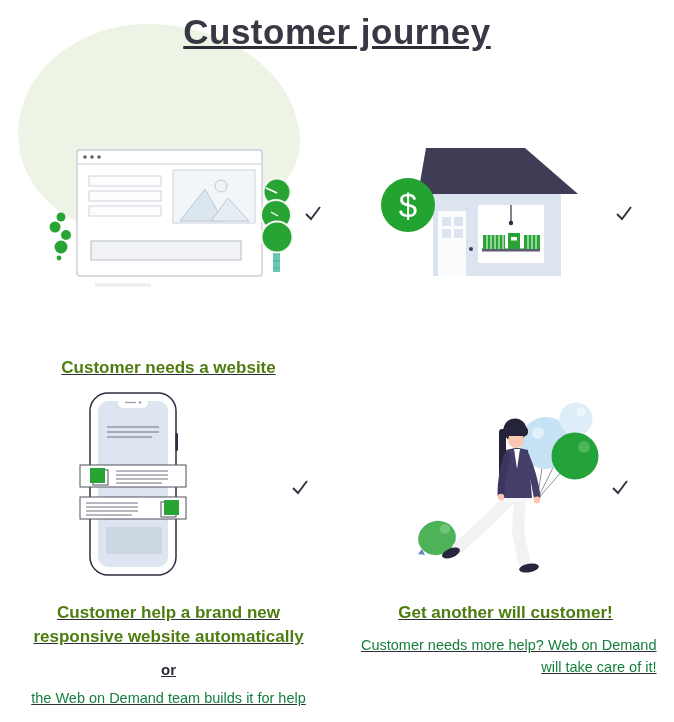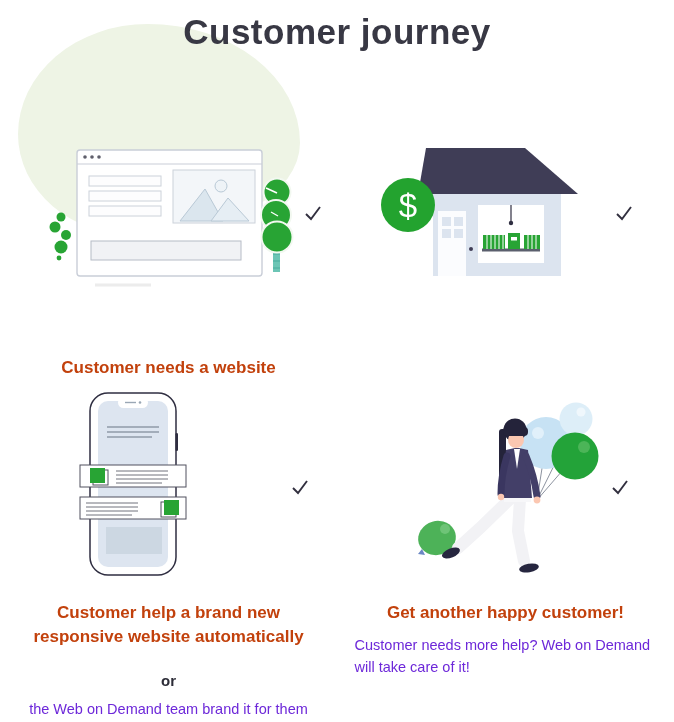--- a/index.html
+++ b/index.html
@@ -12,21 +12,21 @@
     color:#2d2d38;
   }
   .bg-blob{
     position:absolute;
     left:18px;top:24px;
     width:282px;height:212px;
     background:#eef4e5;
     border-radius:46% 54% 58% 42% / 52% 56% 44% 48%;
     z-index:0;
   }
-  .page{position:relative;z-index:1;width:674px;height:722px;}
+  .page{position:relative;z-index:1;width:674px;height:722px;text-decoration:underline;}
   h1.title{
     margin:0;
     padding-top:12px;
     text-align:center;
     font-size:35px;
     font-weight:bold;
     letter-spacing:0.5px;
     color:#383844;
   }
   .grid{
@@ -46,36 +46,36 @@
   .row1 .illo-row{height:296px;}
   .row1 .illo-row svg.illo{margin-top:26px;}
   .row1 .illo-row svg.check{margin-top:26px;}
   .row2 .illo-row{height:212px;margin-top:2px;}
   .caption{
     margin:8px 0 0;
     font-size:17px;
     font-weight:bold;
     line-height:1.38;
     text-align:center;
-    color:#c2410c;
+    color:#4d7c0f;
   }
   .caption.narrow{max-width:292px;}
   .or{
-    margin:24px 0 0;
+    margin:13px 0 0;
     font-size:15px;
     font-weight:bold;
     text-align:center;
     color:#2d2d38;
   }
   .sub{
     margin:9px 0 0;
     font-size:14.5px;
     line-height:1.55;
-    text-align:left;
-    color:#6d28d9;
+    text-align:right;
+    color:#15803d;
   }
   .sub.narrow{max-width:302px;}
   svg.check{flex:0 0 auto;}
   .m-left-sm{margin-left:8px;}
   .m-left-md{margin-left:26px;}
   .m-left-lg{margin-left:52px;}
 </style>
 </head>
 <body>
 
@@ -227,21 +227,21 @@
             <rect x="133" y="113" width="15" height="15" fill="none" stroke="#50505e" stroke-width="1"></rect>
             <rect x="136" y="111" width="15" height="15" fill="#28a434"></rect>
           </g>
         </svg>
         <svg class="check m-left-lg" width="20" height="20" viewBox="0 0 20 20">
           <path d="M3 11 L8 16 L17 4" fill="none" stroke="#32303f" stroke-width="1.9"></path>
         </svg>
       </div>
       <h2 class="caption narrow">Customer help a brand new responsive website automatically</h2>
       <p class="or">or</p>
-      <p class="sub">the Web on Demand team brand it for them</p>
+      <p class="sub">the Web on Demand team builds it for help</p>
     </section>
 
     <section class="step row2">
       <div class="illo-row">
         <svg class="illo" width="220" height="180" viewBox="0 0 220 180">
 
           <g stroke="#8d93a0" stroke-width="1" fill="none">
             <path d="M155 103 L164 46"></path>
             <path d="M155 103 L194 24"></path>
             <path d="M155 103 L193 59"></path>
@@ -286,18 +286,18 @@
             <path d="M144 59 Q152 78 155 99" stroke="#433f68" stroke-width="7" fill="none" stroke-linecap="round"></path>
             <circle cx="155" cy="103" r="3.4" fill="#fbc7b1"></circle>
             <path d="M125 59 Q119 79 119 97" stroke="#3a3660" stroke-width="7" fill="none" stroke-linecap="round"></path>
             <circle cx="119" cy="100" r="3.2" fill="#fbc7b1"></circle>
           </g>
         </svg>
         <svg class="check m-left-sm" width="20" height="20" viewBox="0 0 20 20">
           <path d="M3 11 L8 16 L17 4" fill="none" stroke="#32303f" stroke-width="1.9"></path>
         </svg>
       </div>
-      <h2 class="caption">Get another happy customer!</h2>
+      <h2 class="caption">Get another will customer!</h2>
       <p class="sub narrow">Customer needs more help? Web on Demand will take care of it!</p>
     </section>
 
   </div>
 </div>
 
 </body></html>

